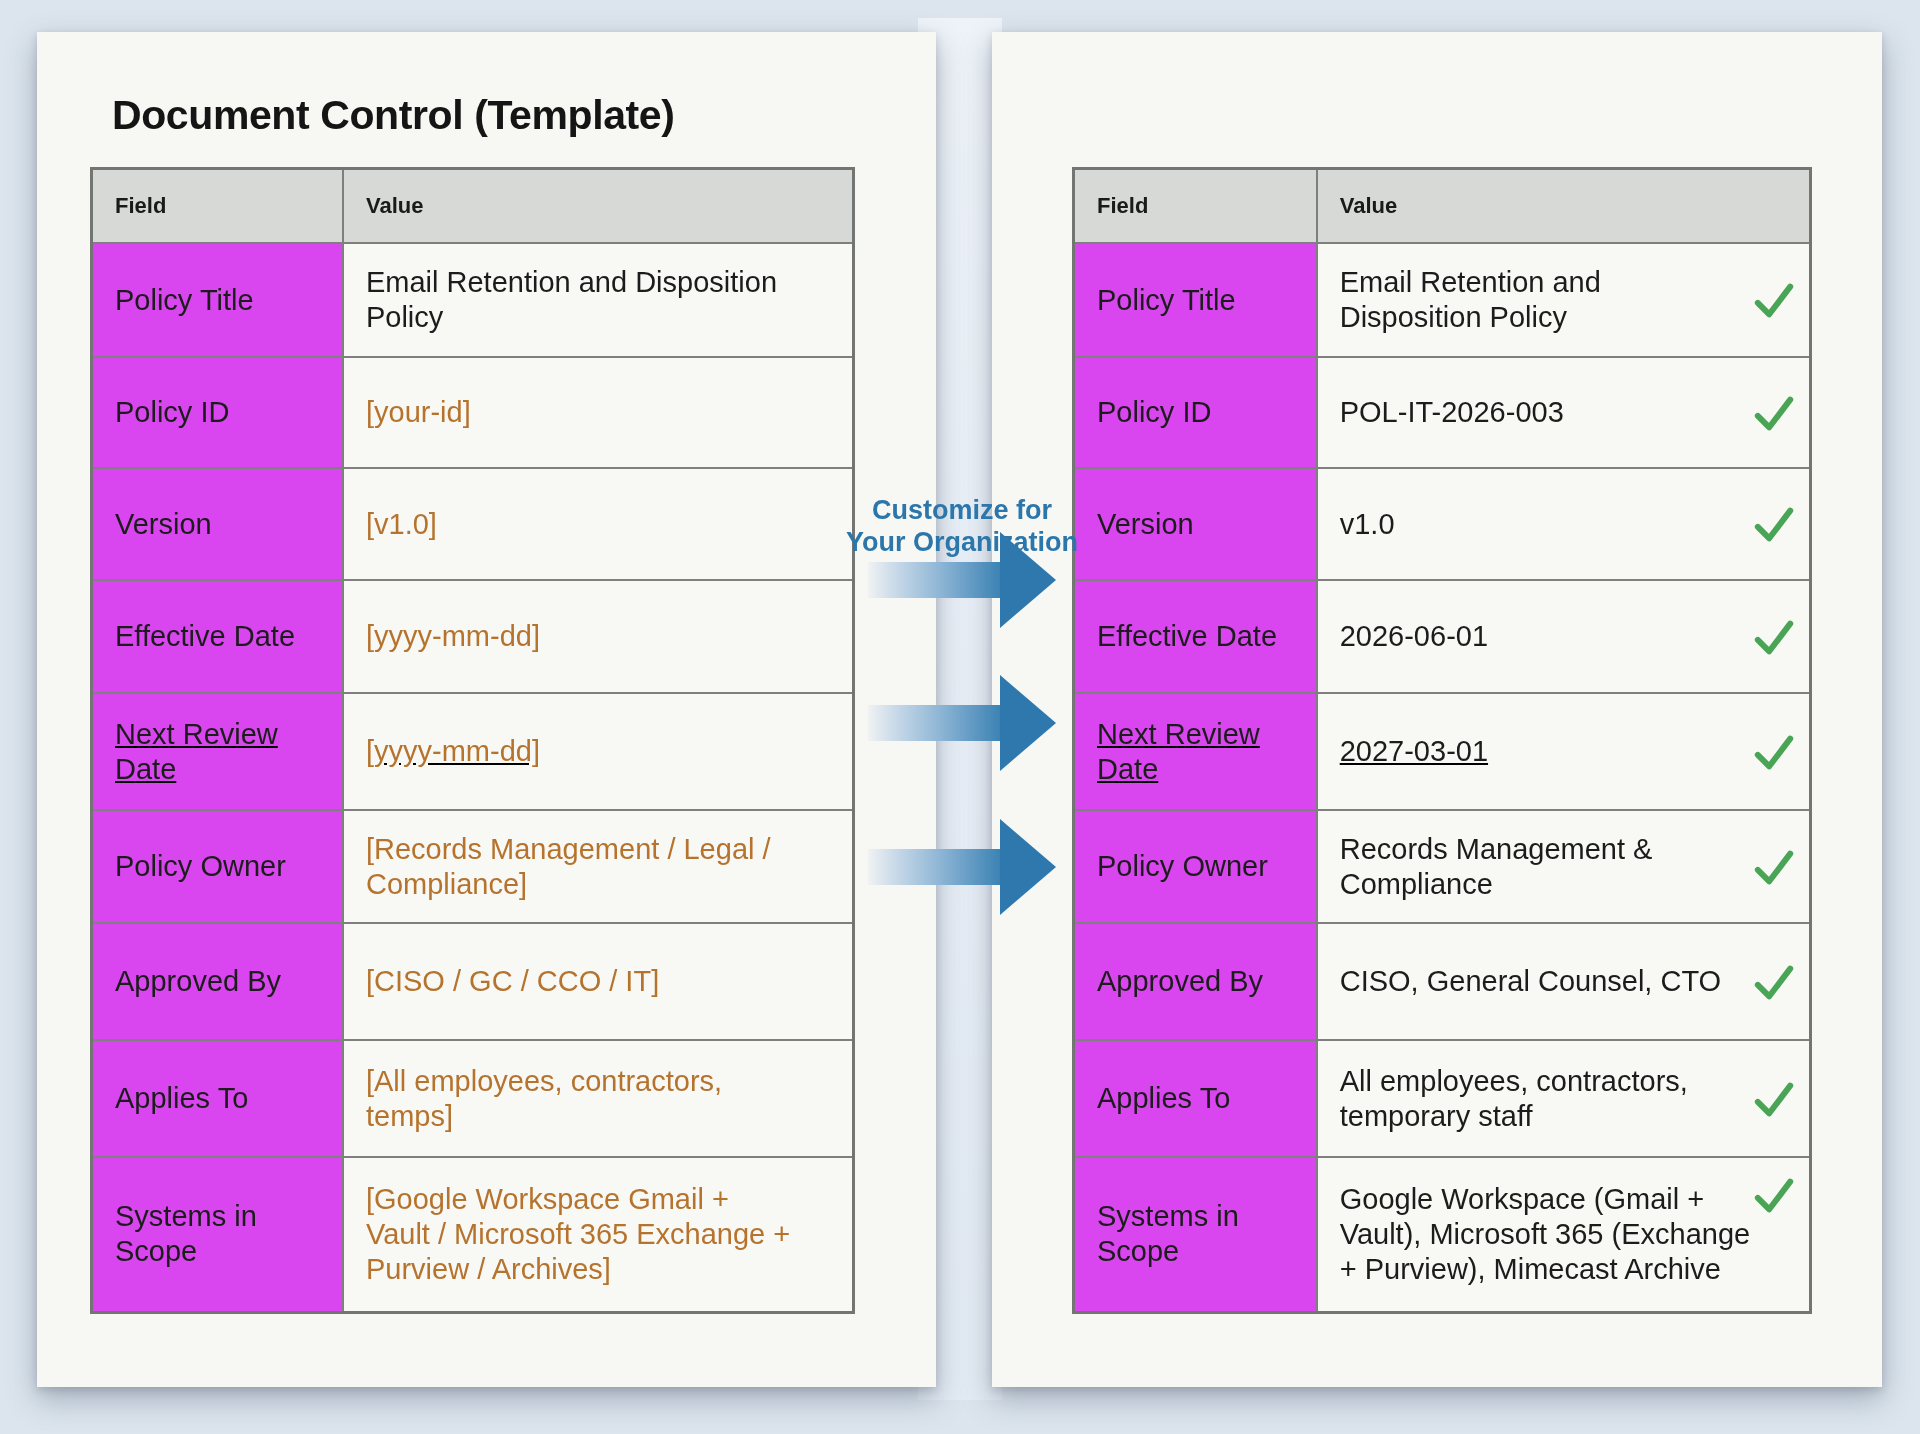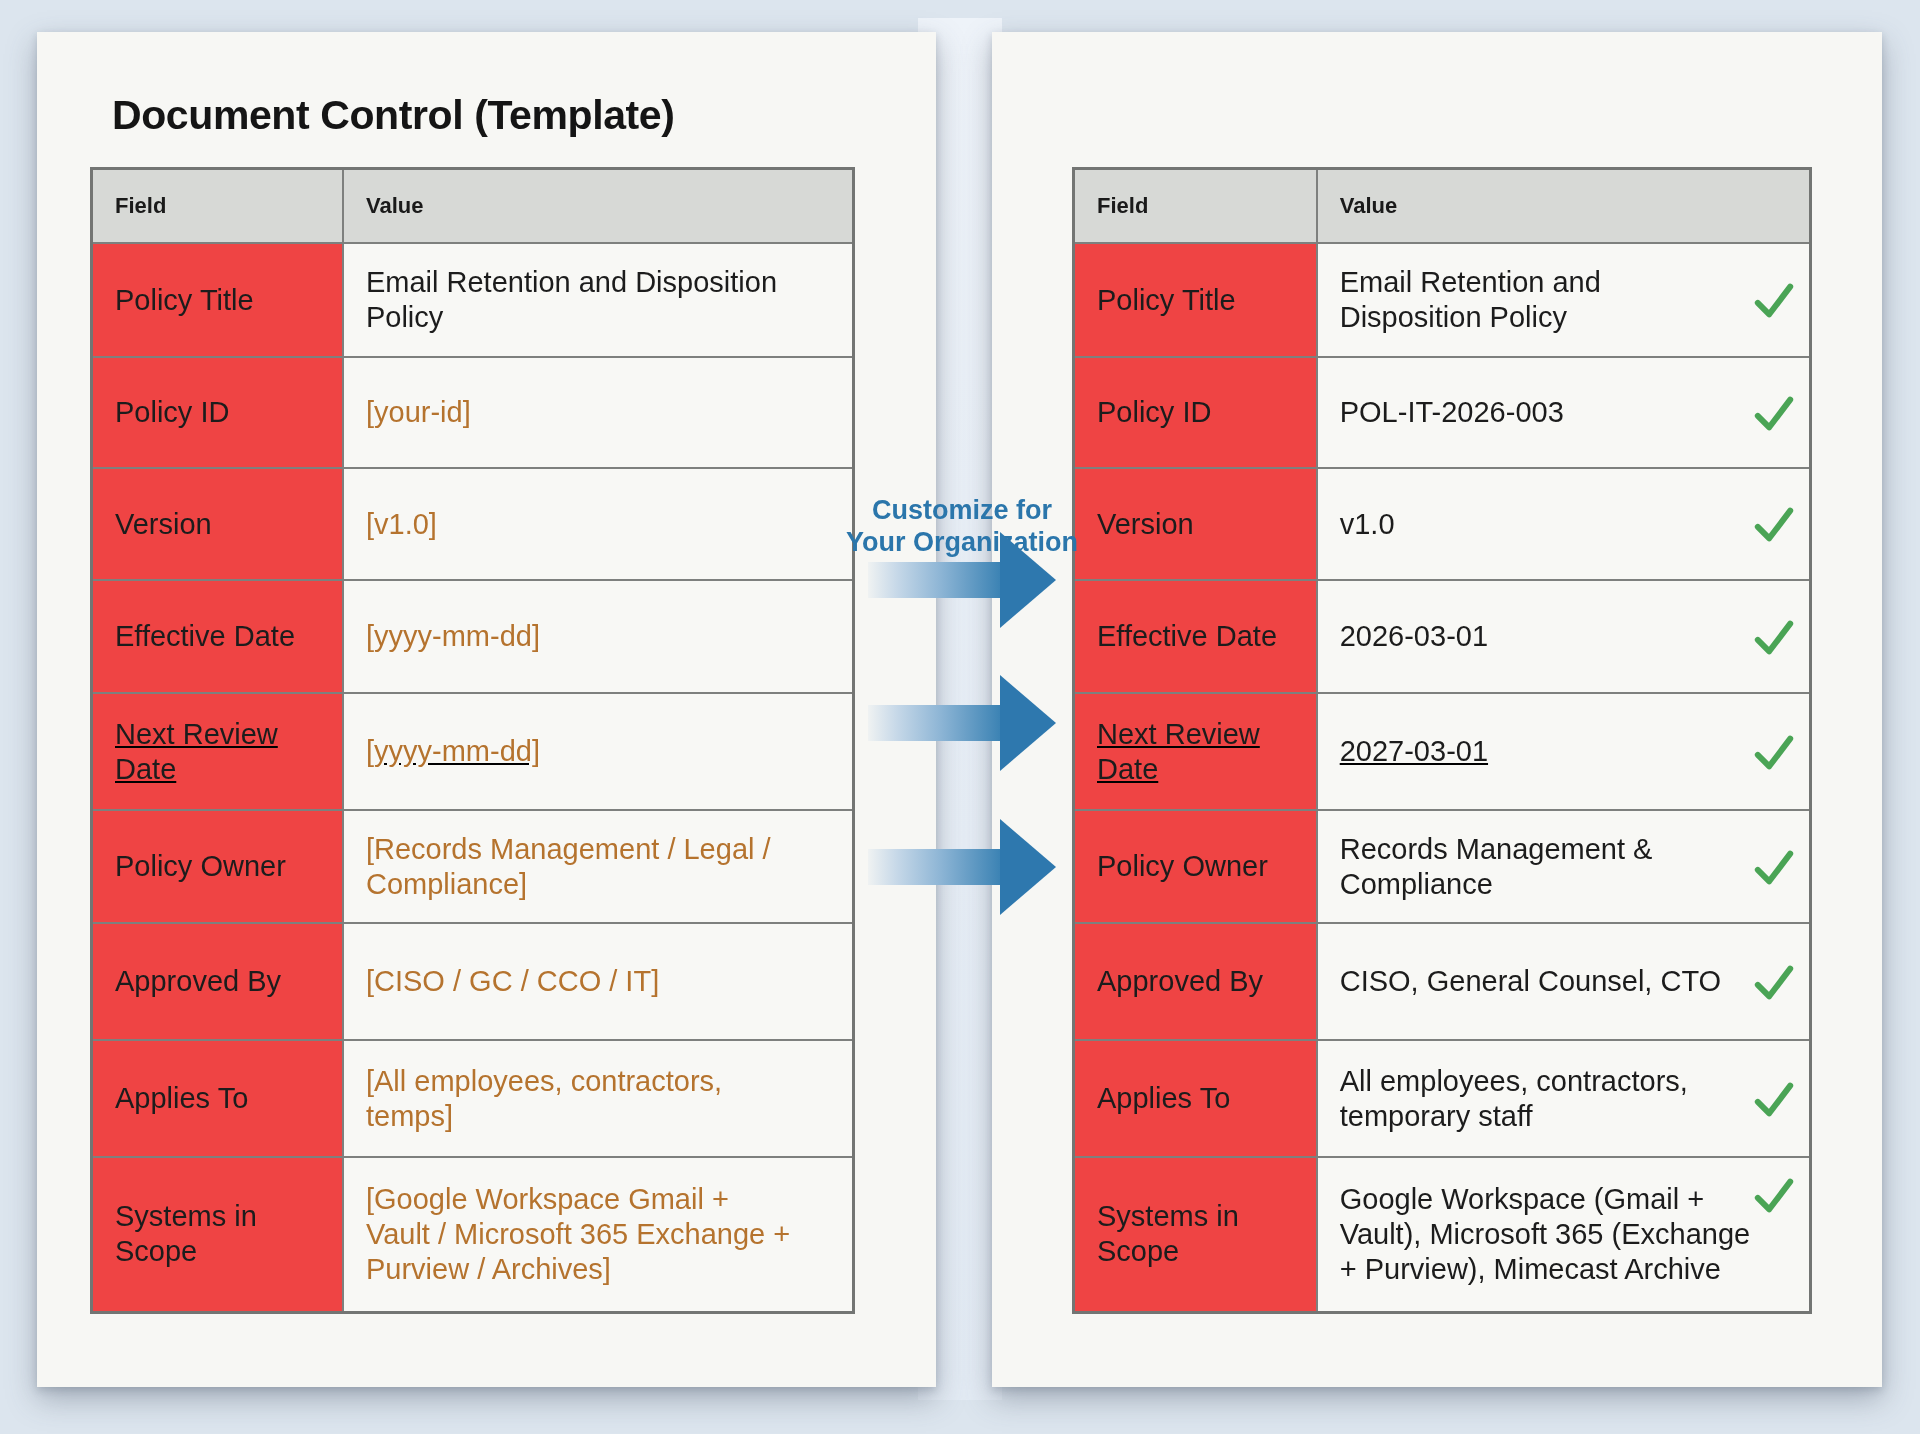--- a/index.html
+++ b/index.html
@@ -32,21 +32,21 @@
   }
   .card.left  table{left:53px; width:765px;}
   .card.right table{left:80px; width:740px;}
   th,td{border:2px solid #7e807e;}
   col.fieldcol{width:33%;}
   th{
     background:#d7d9d6; color:#1a1a1a; font-size:22px; font-weight:700;
     text-align:left; padding:0 8px 0 22px; height:72px;
   }
   td{vertical-align:middle; font-size:29px; color:#1c1c1c; line-height:1.2;}
-  td.field{background:#ef4444; padding:0 10px 0 22px;}
+  td.field{background:#d946ef; padding:0 10px 0 22px;}
   td.value{background:#f8f8f5; padding:0 56px 0 22px; position:relative;}
   .card.right td.value{padding-right:72px;}
   .card.right td.value.check-top{padding-right:40px;}
   td.value .orange{color:var(--c-placeholder);}
 
   
   tbody tr:nth-child(1){height:114px;}
   tbody tr:nth-child(2){height:111px;}
   tbody tr:nth-child(3){height:112px;}
   tbody tr:nth-child(4){height:113px;}
@@ -223,21 +223,21 @@
         <svg viewBox="0 0 24 22" width="46" height="42" aria-hidden="true">
           <path d="M3.5 12.5 L9.5 18.5 L20.5 4" fill="none" stroke="currentColor" stroke-width="3.1" stroke-linecap="round" stroke-linejoin="round"></path>
         </svg>
       </span>
     </td>
   </tr>
 
   <tr>
     <td class="field">Effective Date</td>
     <td class="value">
-      <span>2026-03-01</span>
+      <span>2026-06-01</span>
       <span class="check">
         <svg viewBox="0 0 24 22" width="46" height="42" aria-hidden="true">
           <path d="M3.5 12.5 L9.5 18.5 L20.5 4" fill="none" stroke="currentColor" stroke-width="3.1" stroke-linecap="round" stroke-linejoin="round"></path>
         </svg>
       </span>
     </td>
   </tr>
 
   <tr>
     <td class="field">Next Review Date</td>

